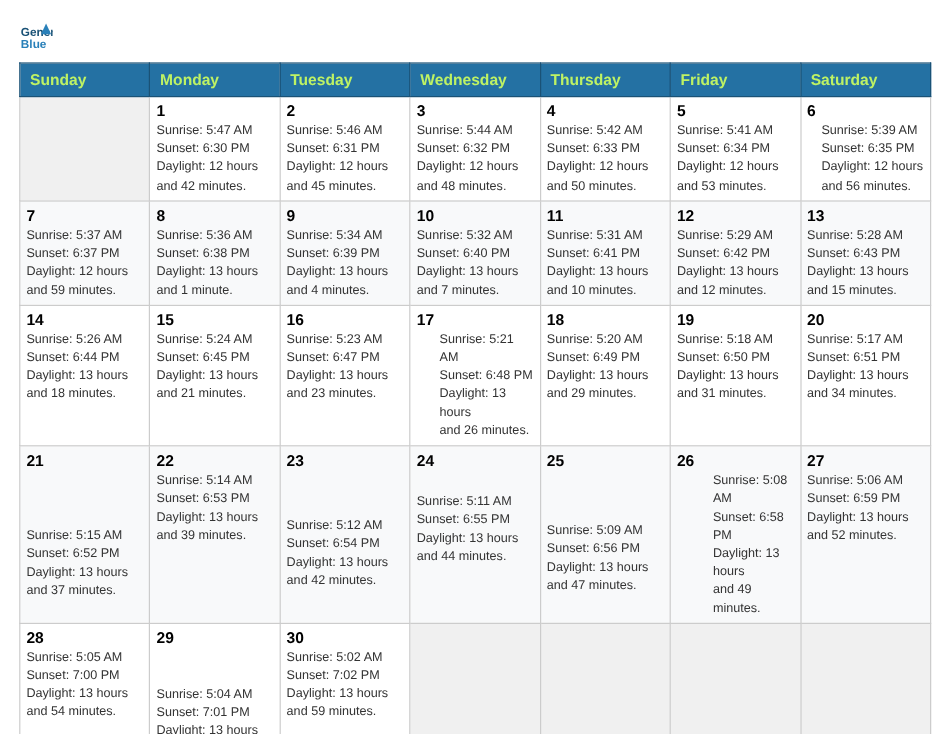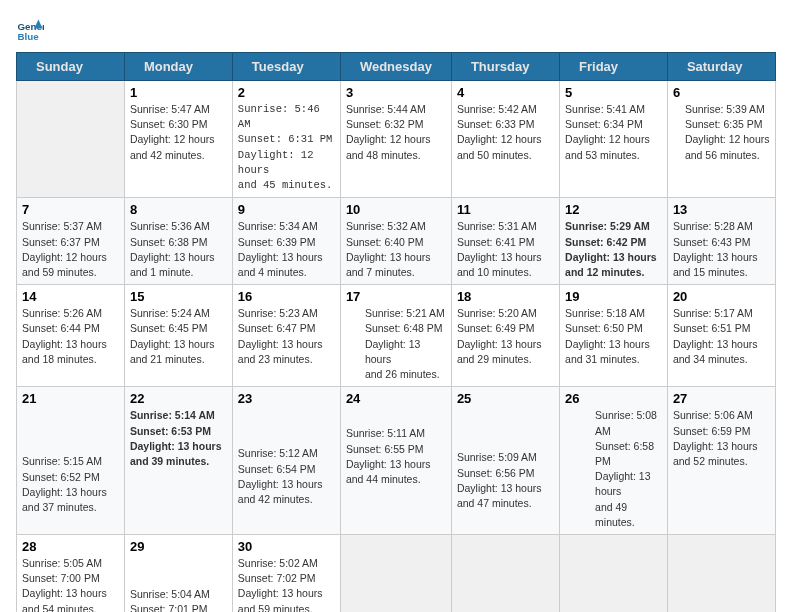--- a/index.html
+++ b/index.html
@@ -37,22 +37,22 @@
       font-size: 14px;
       color: #555;
     }
     table {
       width: 100%;
       border-collapse: collapse;
       font-size: 11px;
     }
     thead tr th {
       background: #2471a3;
-      color: #e5e5e5;
-      padding: 6px 19px;
+      color: #bef264;
+      padding: 6px 8px;
       text-align: left;
       font-size: 13px;
       font-weight: bold;
       border: 1px solid #1a5276;
     }
     tbody tr td {
       border: 1px solid #ccc;
       vertical-align: top;
       padding: 4px 5px;
       height: 80px;
@@ -115,21 +115,21 @@
         <td class="empty-cell"></td>
         <td>
           <span class="day-num">1</span>
           <div class="day-info" style="white-space: pre-line;">Sunrise: 5:47 AM
 Sunset: 6:30 PM
 Daylight: 12 hours
 and 42 minutes.</div>
         </td>
         <td>
           <span class="day-num">2</span>
-          <div class="day-info" style="white-space: pre-line; font-family: Liberation Mono, monospace;">Sunrise: 5:46 AM
+          <div class="day-info" style="white-space: pre-line;">Sunrise: 5:46 AM
 Sunset: 6:31 PM
 Daylight: 12 hours
 and 45 minutes.</div>
         </td>
         <td>
           <span class="day-num">3</span>
           <div class="day-info" style="white-space: pre-line;">Sunrise: 5:44 AM
 Sunset: 6:32 PM
 Daylight: 12 hours
 and 48 minutes.</div>
@@ -187,21 +187,21 @@
         </td>
         <td>
           <span class="day-num">11</span>
           <div class="day-info" style="white-space: pre-line;">Sunrise: 5:31 AM
 Sunset: 6:41 PM
 Daylight: 13 hours
 and 10 minutes.</div>
         </td>
         <td>
           <span class="day-num">12</span>
-          <div class="day-info" style="white-space: pre-line; font-weight: bold;">Sunrise: 5:29 AM
+          <div class="day-info" style="white-space: pre-line;">Sunrise: 5:29 AM
 Sunset: 6:42 PM
 Daylight: 13 hours
 and 12 minutes.</div>
         </td>
         <td>
           <span class="day-num">13</span>
           <div class="day-info" style="white-space: pre-line;">Sunrise: 5:28 AM
 Sunset: 6:43 PM
 Daylight: 13 hours
 and 15 minutes.</div>
@@ -261,21 +261,21 @@
       <tr>
         <td>
           <span class="day-num">21</span>
           <div class="day-info" style="white-space: pre-line; margin-top: 48px;">Sunrise: 5:15 AM
 Sunset: 6:52 PM
 Daylight: 13 hours
 and 37 minutes.</div>
         </td>
         <td>
           <span class="day-num">22</span>
-          <div class="day-info" style="white-space: pre-line; font-weight: bold;">Sunrise: 5:14 AM
+          <div class="day-info" style="white-space: pre-line;">Sunrise: 5:14 AM
 Sunset: 6:53 PM
 Daylight: 13 hours
 and 39 minutes.</div>
         </td>
         <td>
           <span class="day-num">23</span>
           <div class="day-info" style="white-space: pre-line; margin-top: 40px;">Sunrise: 5:12 AM
 Sunset: 6:54 PM
 Daylight: 13 hours
 and 42 minutes.</div>

